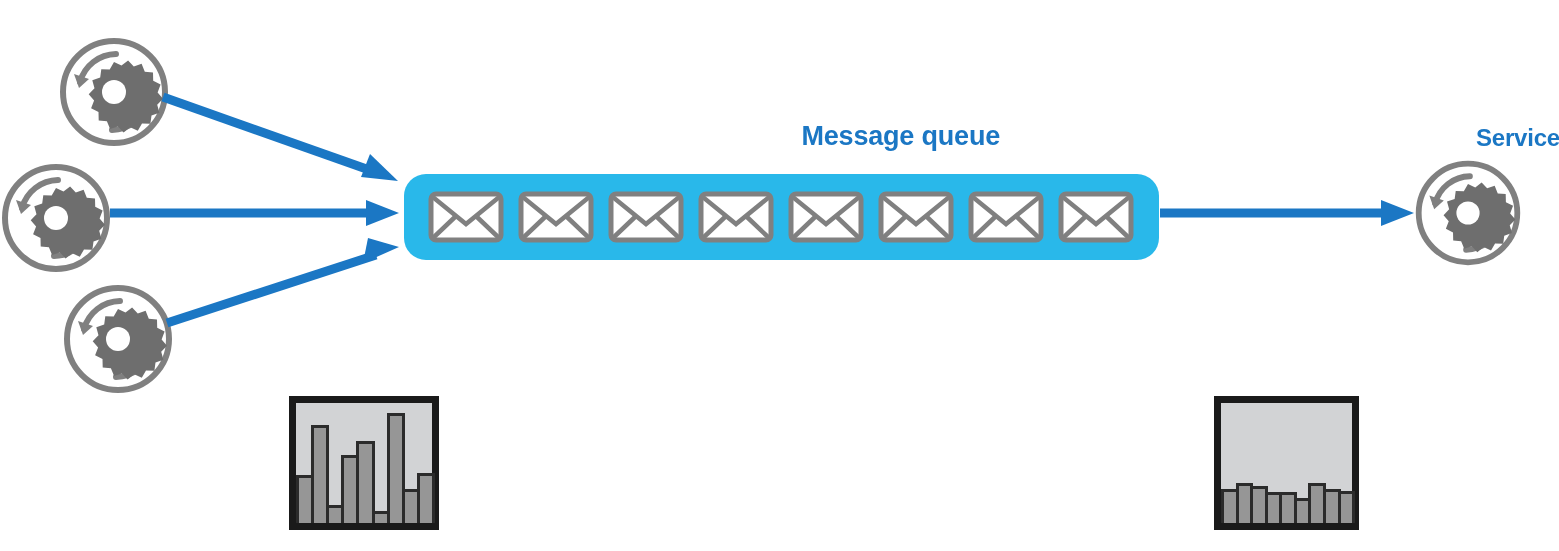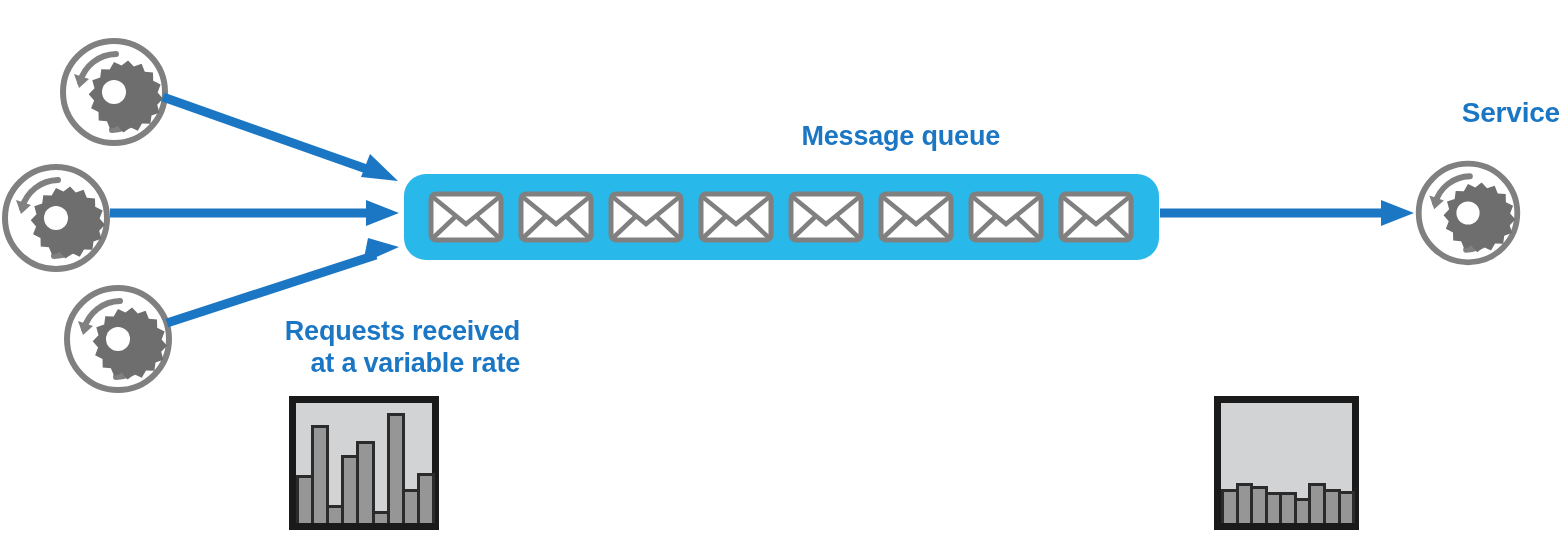--- a/index.html
+++ b/index.html
@@ -29,22 +29,22 @@
     line-height: 1.18;
     text-align: right;
     white-space: pre;
     letter-spacing: -0.2px;
   }
   #queue-title {
     left: 560px; top: 121px; width: 440px;
     font-size: 27px;
   }
   #service-title {
-    left: 1370px; top: 96px; width: 190px;
-    font-size: 28px;
+    left: 1370px; top: 124px; width: 190px;
+    font-size: 24px;
   }
   #left-caption {
     left: 210px; top: 316px; width: 310px;
     font-size: 27px;
   }
   #right-caption {
     left: 1158px; top: 248px; width: 270px;
     font-size: 26px;
   }
 
@@ -200,22 +200,20 @@
     <path d="M58 98 A38 38 0 0 0 94 70" fill="none" stroke="#808080" stroke-width="6" stroke-linecap="round"></path>
     <path d="M100 78 L95 64 L85 73 Z" fill="#808080"></path>
     <path d="M60 30 l7.5 3.6 6.6-5.2 5.7 6 7.8-2.6 3.2 7.9 8.2 0.7 0.2 8.4 7.4 3.8-3 7.8 5.4 6.3-5.8 6 2.2 8-7.9 2.8-1.1 8.2-8.4-0.2-4.2 7.2-7.6-3.4-6.6 5.2-5.7-6-7.8 2.6-3.2-7.9-8.2-0.7-0.2-8.4-7.4-3.8 3-7.8-5.4-6.3 5.8-6-2.2-8 7.9-2.8 1.1-8.2 8.4 0.2z" fill="#6e6e6e"></path>
     <circle cx="60" cy="60" r="12" fill="#ffffff"></circle>
   </svg>
 
   <div class="label" id="queue-title">Message queue</div>
 
   <div class="label" id="service-title">Service</div>
 
-  <div class="label" id="left-caption">Requests received
-at a variable rate</div>
 
 
   <div class="chart-frame" id="chart-left">
     <div class="chart-plot">
         <div class="chart-bar" style="height: 40%;"></div>
         <div class="chart-bar" style="height: 82%;"></div>
         <div class="chart-bar" style="height: 15%;"></div>
         <div class="chart-bar" style="height: 57%;"></div>
         <div class="chart-bar" style="height: 68%;"></div>
         <div class="chart-bar" style="height: 10%;"></div>

